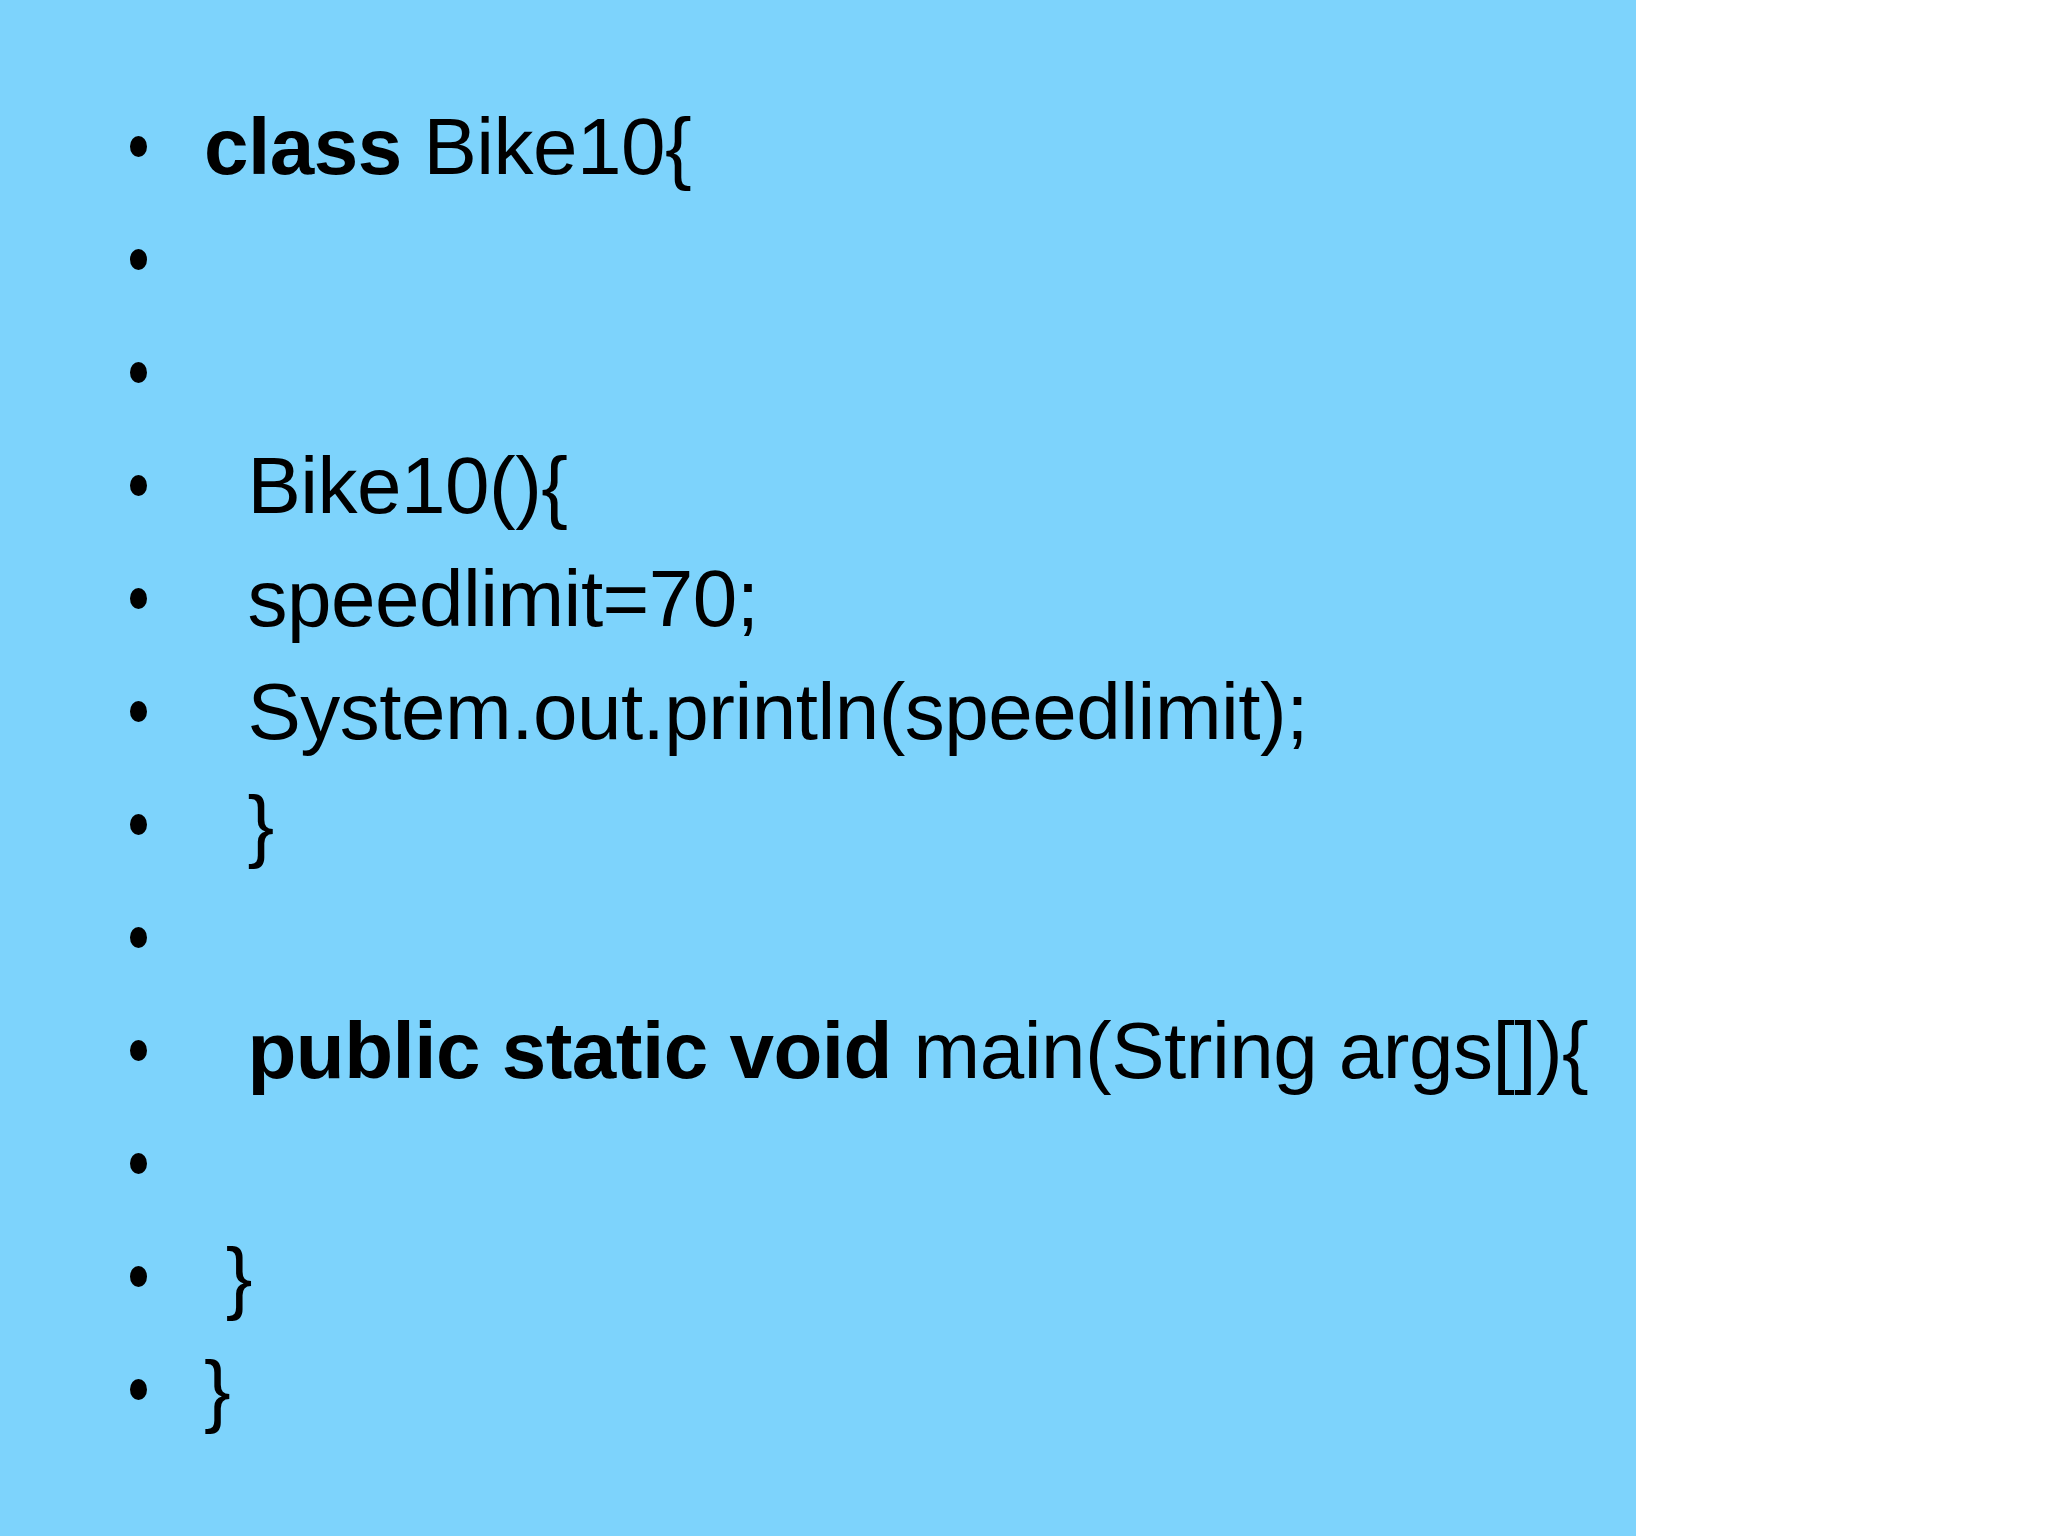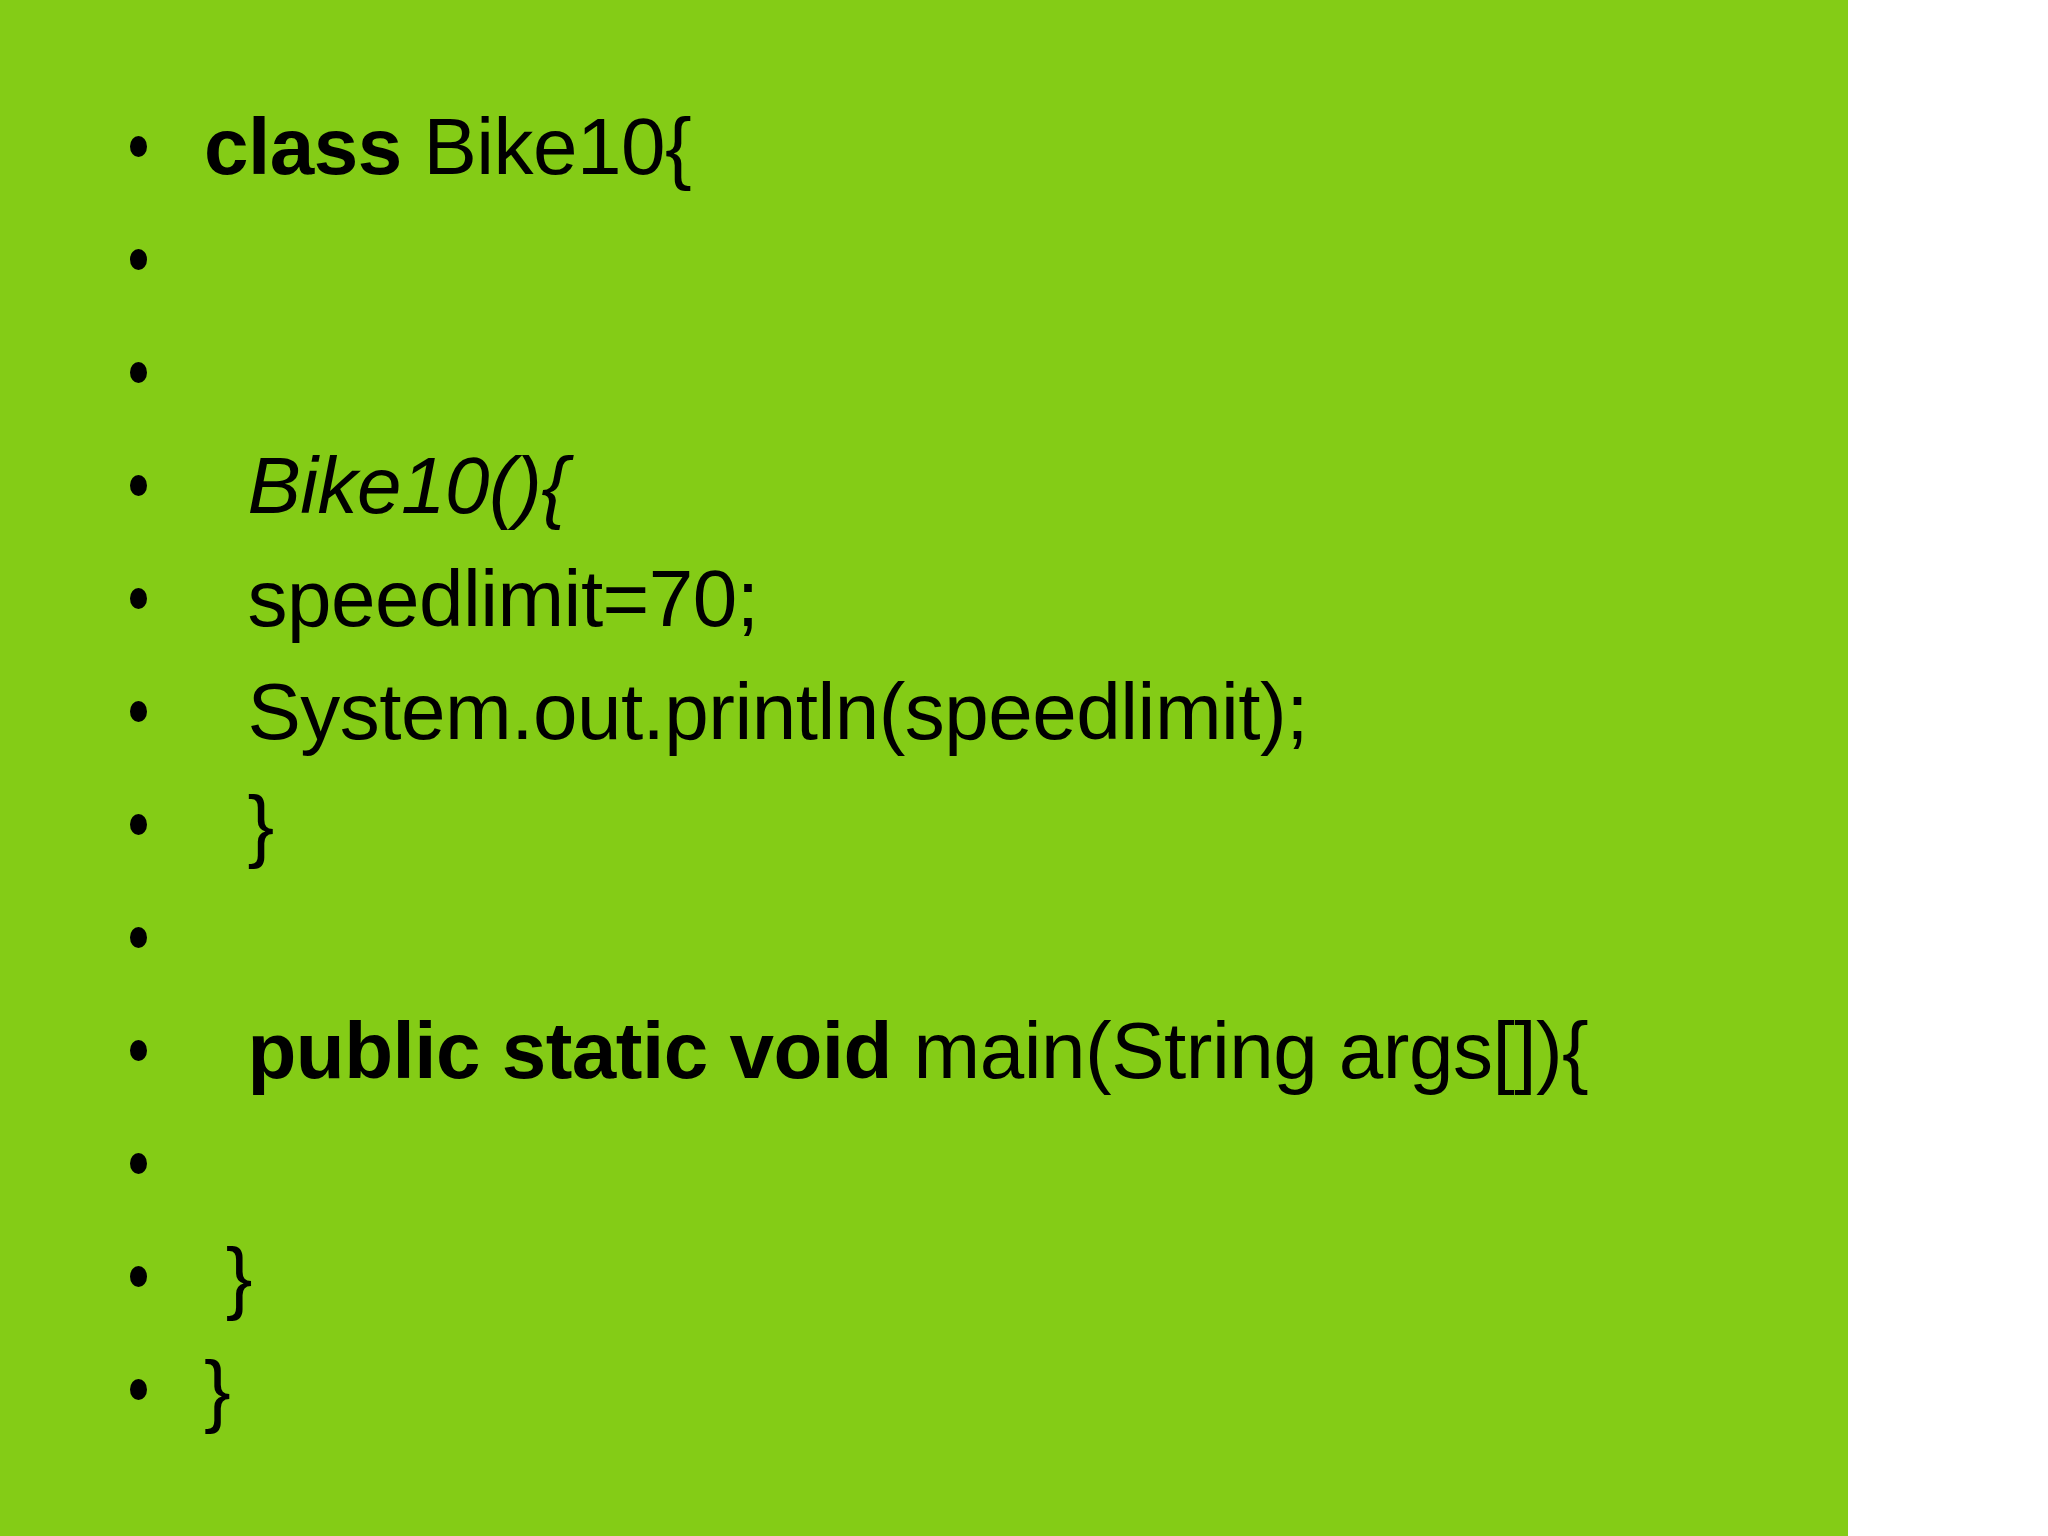--- a/index.html
+++ b/index.html
@@ -9,23 +9,23 @@
   }
   body {
     width: 2048px;
     height: 1536px;
     background: #ffffff;
     font-family: "Liberation Sans", sans-serif;
     overflow: hidden;
   }
   .slide {
     position: relative;
-    width: 1848px;
+    width: 1636px;
     height: 1536px;
-    background: #84cc16;
+    background: #7dd3fc;
   }
   .code-list {
     list-style: none;
     margin: 0;
     padding: 90px 0 0 130px;
   }
   .code-line {
     display: flex;
     align-items: center;
     height: 113px;
@@ -59,21 +59,21 @@
       </li>
       <li class="code-line">
         <span class="bullet" style="background: rgb(0, 0, 0);"></span>
       </li>
       <li class="code-line">
         <span class="bullet" style="background: rgb(0, 0, 0);"></span>
         <span class="line-text" style="color: rgb(0, 0, 0);"></span>
       </li>
       <li class="code-line">
         <span class="bullet" style="background: rgb(0, 0, 0);"></span>
-        <span class="line-text" style="color: rgb(0, 0, 0); font-style: italic;"><span class="seg">  Bike10(){</span></span>
+        <span class="line-text" style="color: rgb(0, 0, 0);"><span class="seg">  Bike10(){</span></span>
       </li>
       <li class="code-line">
         <span class="bullet" style="background: rgb(0, 0, 0);"></span>
         <span class="line-text" style="color: rgb(0, 0, 0);"><span class="seg">  speedlimit=70;</span></span>
       </li>
       <li class="code-line">
         <span class="bullet" style="background: rgb(0, 0, 0);"></span>
         <span class="line-text" style="color: rgb(0, 0, 0);"><span class="seg">  System.out.println(speedlimit);</span></span>
       </li>
       <li class="code-line">

